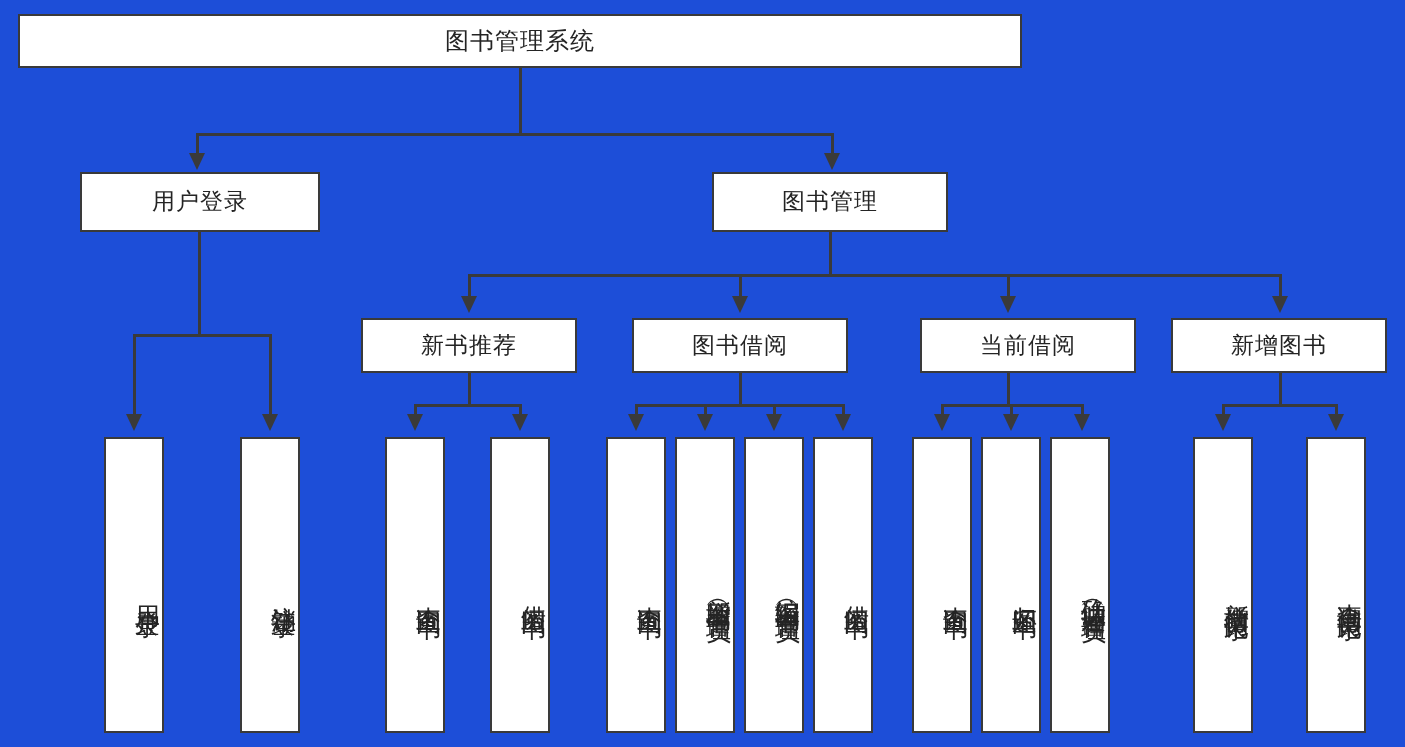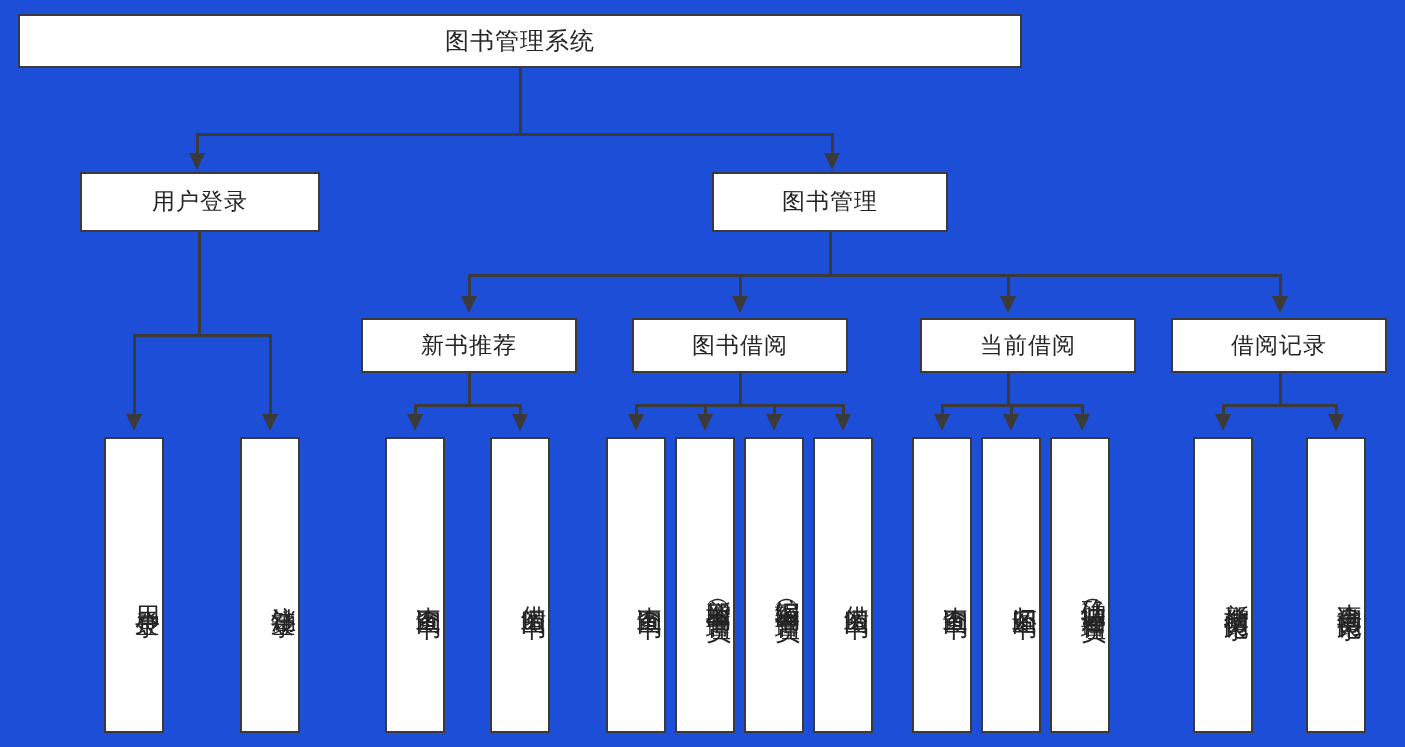--- a/index.html
+++ b/index.html
@@ -110,21 +110,21 @@
 
   <div class="ln v" style="left:1279px;top:274px;height:24px;"></div>
   <div class="arw" style="left:1272px;top:296px;"></div>
 
   <div class="node horiz" style="left:361px;top:318px;width:216px;height:55px;">新书推荐</div>
 
   <div class="node horiz" style="left:632px;top:318px;width:216px;height:55px;">图书借阅</div>
 
   <div class="node horiz" style="left:900px;top:318px;width:216px;height:55px;margin-left:20px;">当前借阅</div>
 
-  <div class="node horiz" style="left:1171px;top:318px;width:216px;height:55px;">借阅记录</div>
+  <div class="node horiz" style="left:1171px;top:318px;width:216px;height:55px;">新增图书</div>
 
   <div class="ln v" style="left:468px;top:373px;height:33px;"></div>
   <div class="ln h" style="left:414px;top:404px;width:108px;"></div>
   <div class="ln v" style="left:414px;top:404px;height:12px;"></div>
   <div class="arw" style="left:407px;top:414px;"></div>
   <div class="ln v" style="left:519px;top:404px;height:12px;"></div>
   <div class="arw" style="left:512px;top:414px;"></div>
 
   <div class="ln v" style="left:739px;top:373px;height:33px;"></div>
   <div class="ln h" style="left:635px;top:404px;width:210px;"></div>

